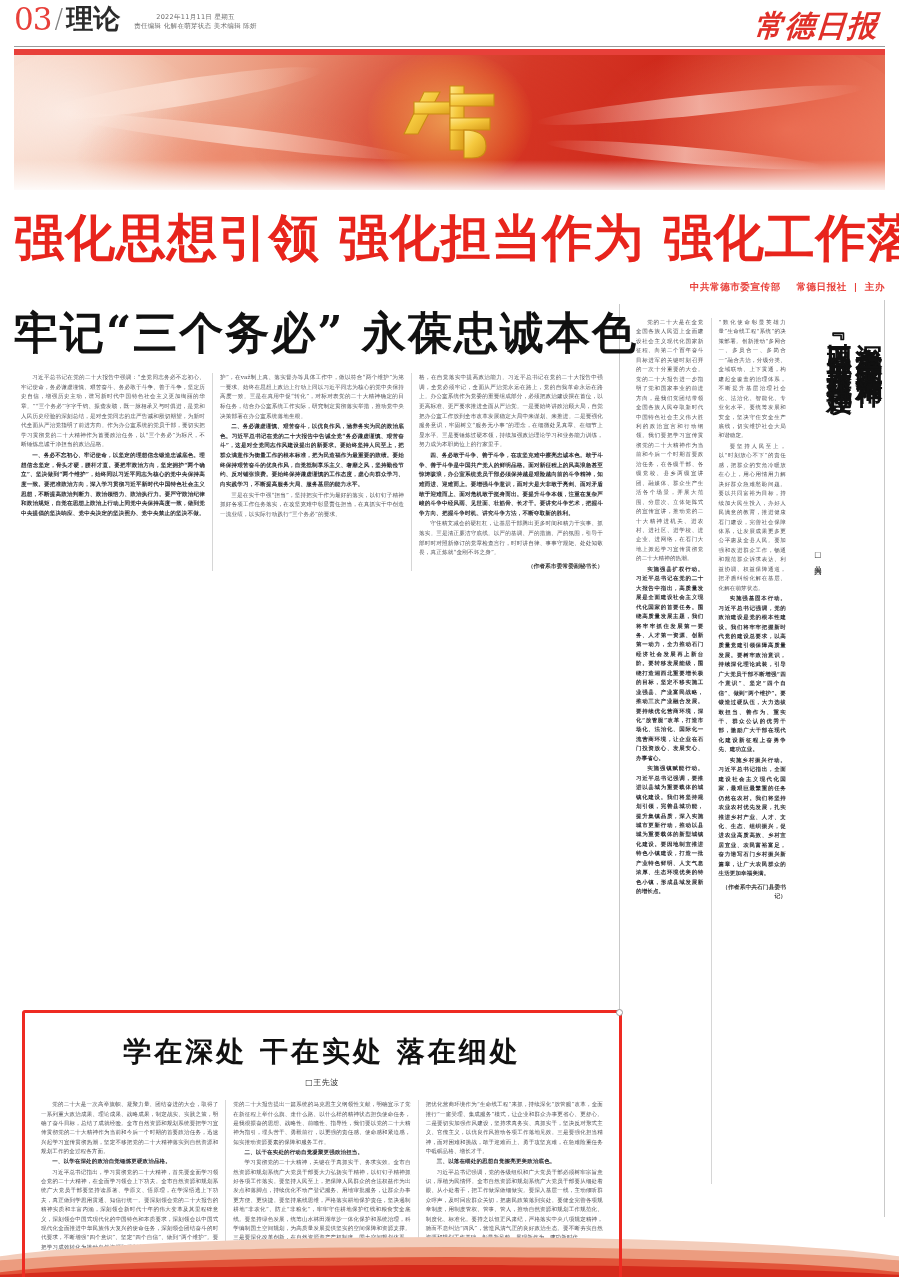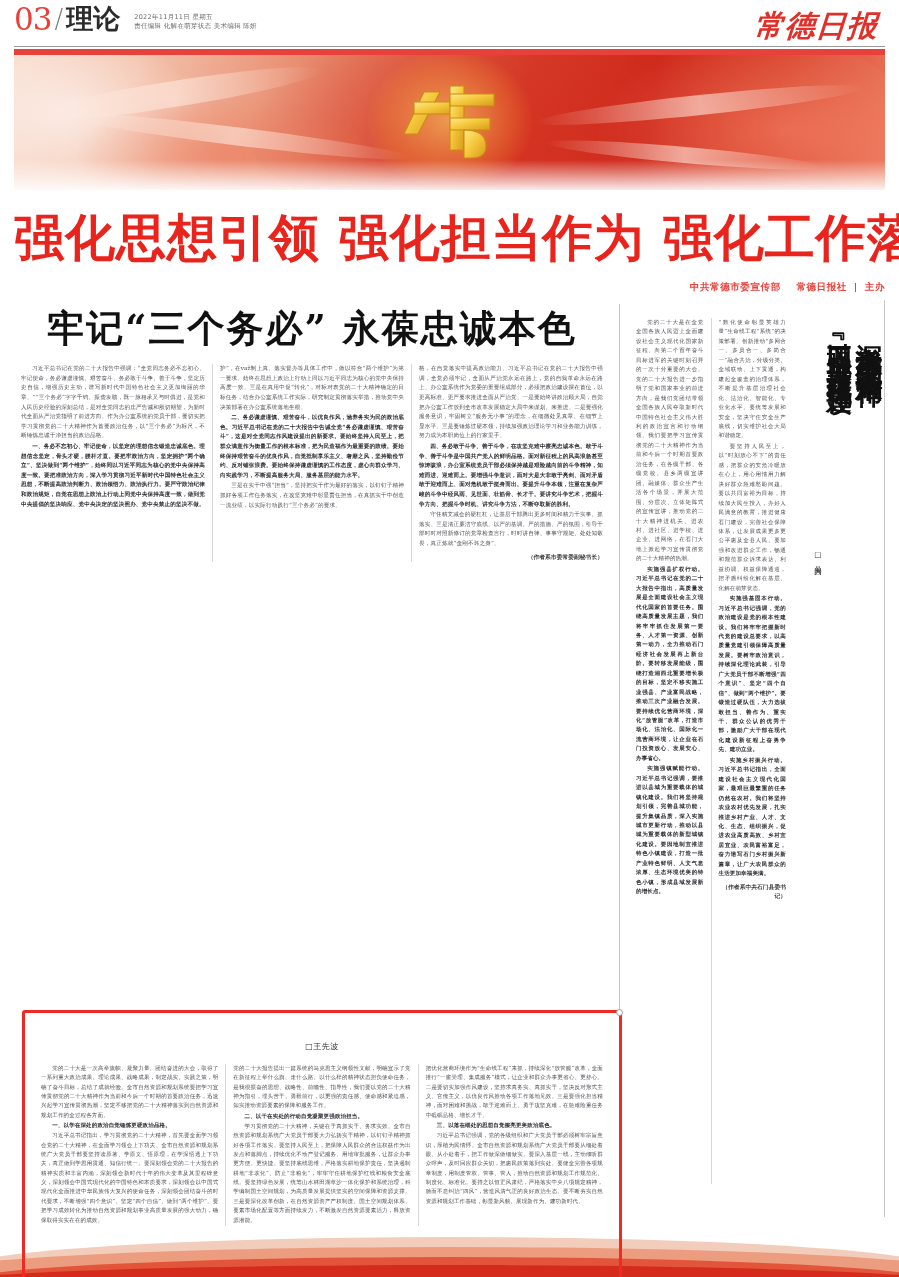--- a/index.html
+++ b/index.html
@@ -46,20 +46,21 @@
   .issue-meta {
     margin-left: 14px;
     margin-top: 9px;
     line-height: 1.45;
   }
   .issue-meta div {
     font-size: 6.5px;
     color: #6a6a6a;
     letter-spacing: 0.3px;
     white-space: nowrap;
+    text-align: center;
   }
   .paper-title {
     margin-left: auto;
     font-family: "DejaVu Serif", "Liberation Serif", serif;
     font-size: 30px;
     font-weight: 700;
     color: #e03029;
     letter-spacing: 1px;
     font-style: italic;
     margin-top: 2px;
@@ -165,21 +166,21 @@
     align-self: stretch;
   }
   .right-zone { flex: 1; position: relative; display: flex; }
 
   
   .article { position: relative; }
   .art-title {
     text-align: center;
     font-family: "DejaVu Serif", "Liberation Serif", serif;
     font-weight: 700;
-    font-size: 37px;
+    font-size: 44px;
     color: #111;
     letter-spacing: 2px;
     line-height: 1.3;
     white-space: nowrap;
   }
   .art-byline {
     text-align: center;
     font-size: 8px;
     color: #333;
     margin-top: 7px;
@@ -402,20 +403,21 @@
       </div>
     </div>
     <div class="vert-headline-wrap">
       <div class="vert-line vert-main">深入学习贯彻党的二十大精神</div>
       <div class="vert-line vert-sub">以『四强一振兴』推进石门现代化建设</div>
       <div class="vert-byline">□吴兴国</div>
     </div>
   </div>
 
   <div class="bottom-article">
+    <div class="art-title">学在深处  干在实处  落在细处</div>
     <div class="art-byline">□王先波</div>
     <div class="art-cols">
       <div class="col">
         <p>党的二十大是一次高举旗帜、凝聚力量、团结奋进的大会，取得了一系列重大政治成果、理论成果、战略成果，制定战实、实践之策，明确了奋斗目标，总结了成就经验。全市自然资源和规划系统要把学习宣传贯彻党的二十大精神作为当前和今后一个时期的首要政治任务，迅速兴起学习宣传贯彻热潮，坚定不移把党的二十大精神落实到自然资源和规划工作的全过程各方面。</p>
         <p class="sec-head">一、以学在深处的政治自觉锤炼更硬政治品格。</p>
         <p>习近平总书记指出，学习贯彻党的二十大精神，首先要全面学习领会党的二十大精神，在全面学习领会上下功夫。全市自然资源和规划系统广大党员干部要坚持读原著、学原文、悟原理，在学深悟透上下功夫，真正做到学思用贯通、知信行统一。要深刻领会党的二十大报告的精神实质和丰富内涵，深刻领会新时代十年的伟大变革及其里程碑意义，深刻领会中国式现代化的中国特色和本质要求，深刻领会以中国式现代化全面推进中华民族伟大复兴的使命任务，深刻领会团结奋斗的时代要求，不断增强“四个意识”、坚定“四个自信”、做到“两个维护”。要把学习成效转化为推动自然资源和规划事业高质量发展的强大动力，确保取得实实在在的成效。</p>
       </div>
       <div class="col">
         <p class="no-indent">党的二十大报告提出一篇系统的马克思主义纲领性文献，明确宣示了党在新征程上举什么旗、走什么路、以什么样的精神状态担负使命任务，是我很振奋的思想、战略性、前瞻性、指导性，我们要以党的二十大精神为指引，埋头苦干、勇毅前行，以更强的责任感、使命感和紧迫感，知实推动资源要素的保障和服务工作。</p>
         <p class="sec-head">二、以干在实处的行动自觉凝聚更强政治担当。</p>

